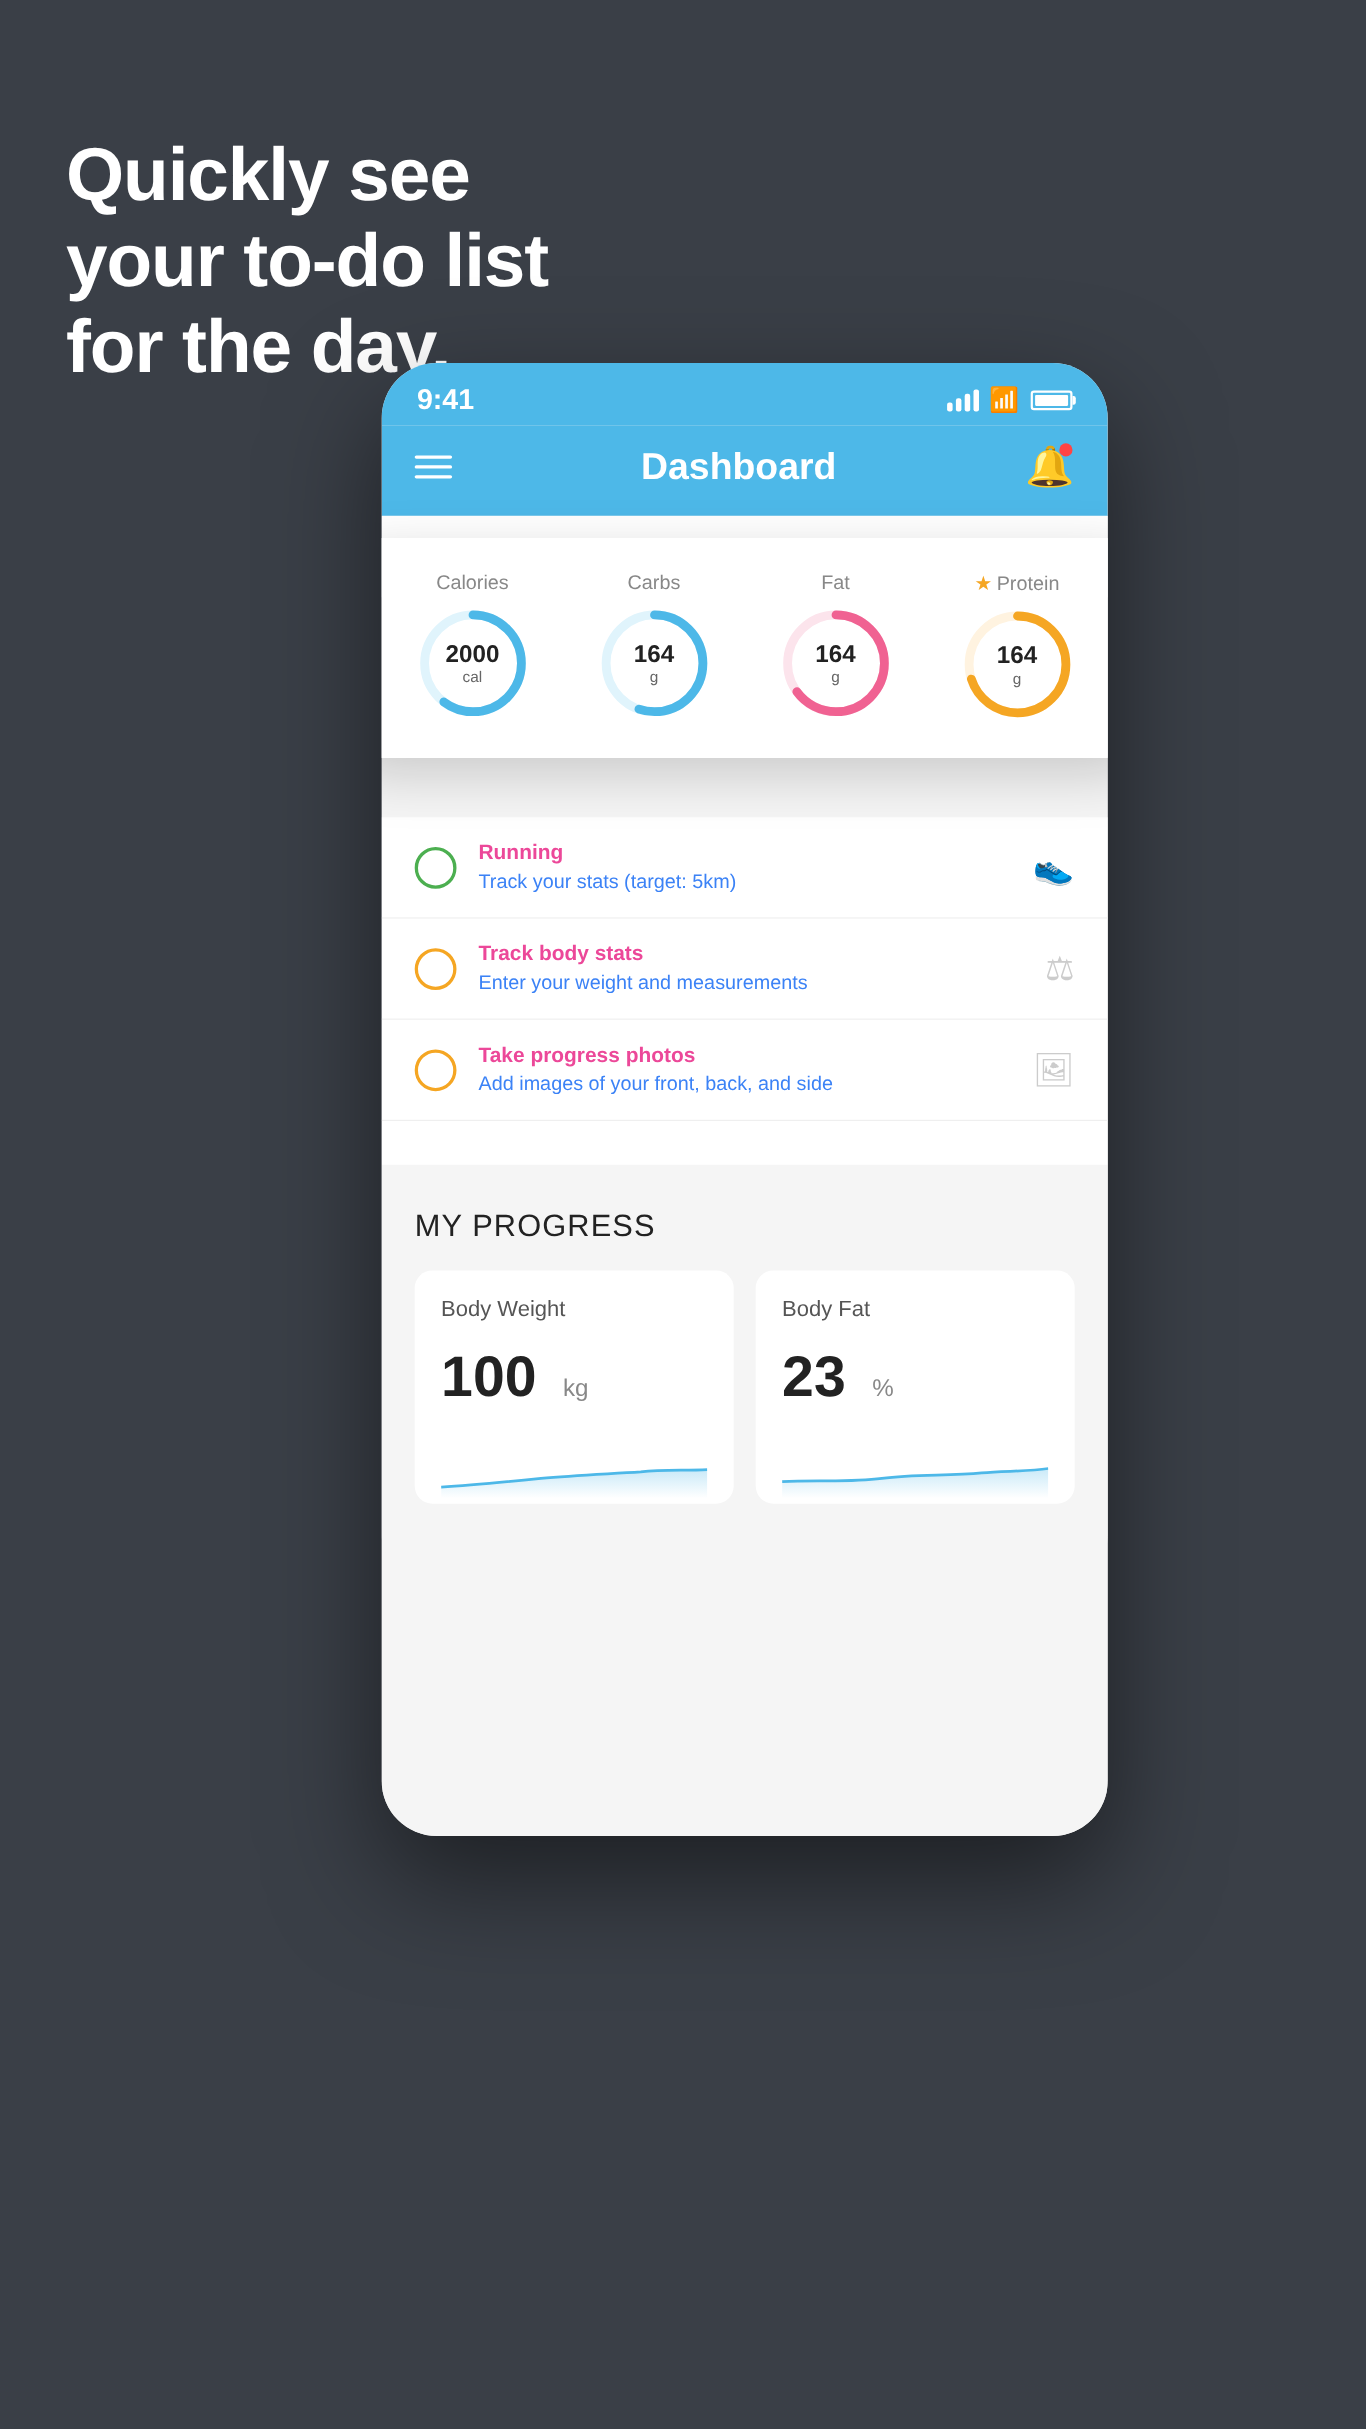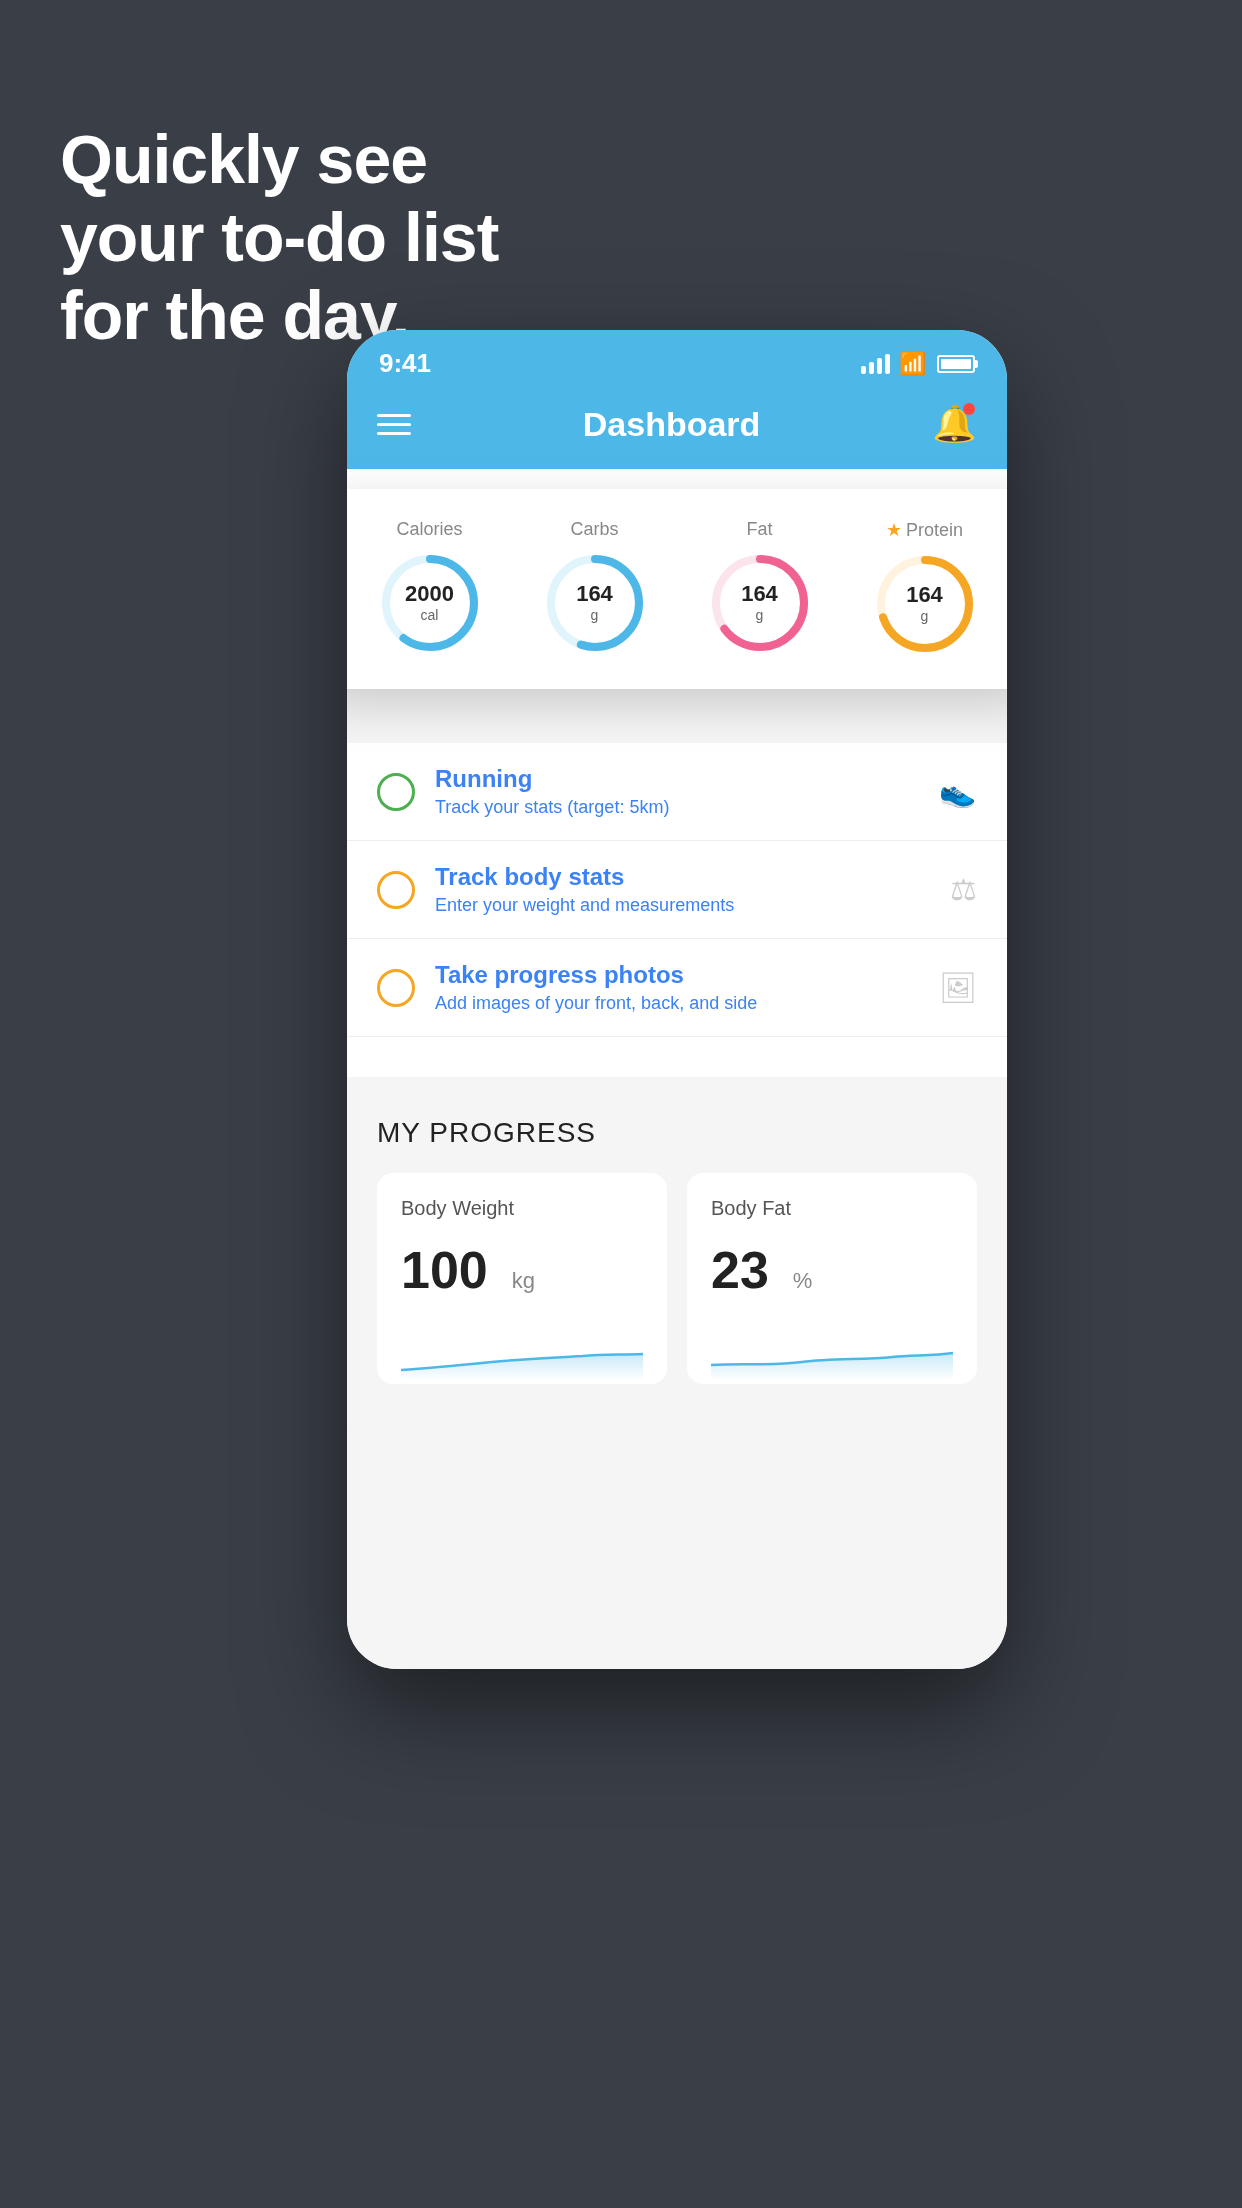--- a/index.html
+++ b/index.html
@@ -287,23 +287,23 @@
       border: 3px solid;
       flex-shrink: 0;
     }
     .todo-circle.green { border-color: #4caf50; }
     .todo-circle.yellow { border-color: #f5a623; }
 
     .todo-texts {
       flex: 1;
     }
     .todo-name {
-      font-size: 24px;
+      font-size: 19px;
       font-weight: 600;
-      color: #3b82f6;
+      color: #ec4899;
       margin-bottom: 4px;
     }
     .todo-sub {
       font-size: 18px;
       color: #3b82f6;
     }
 
     .todo-icon {
       color: #ccc;
       font-size: 30px;

